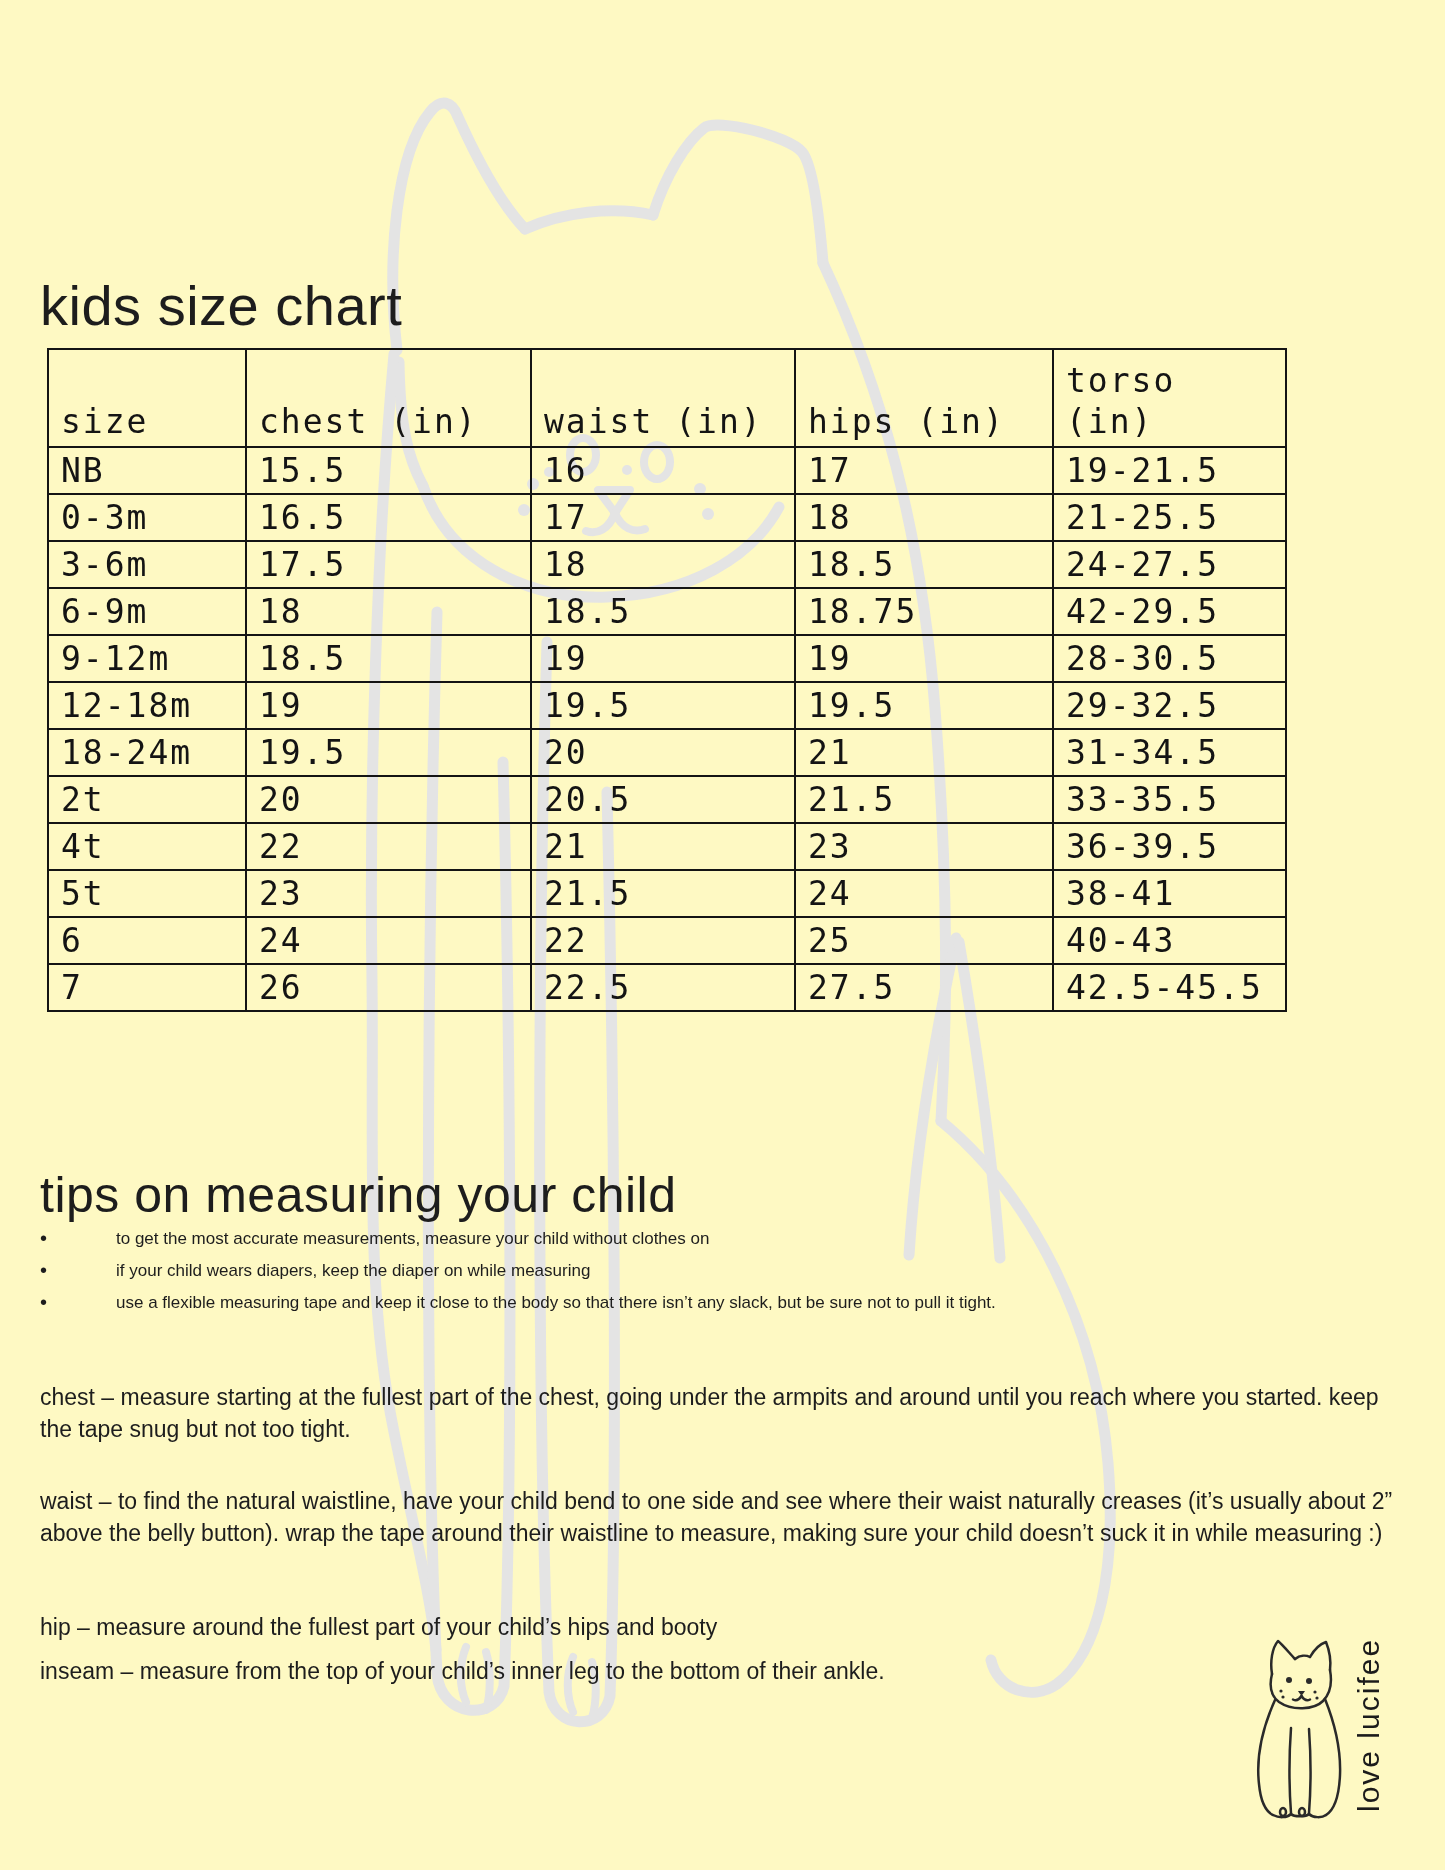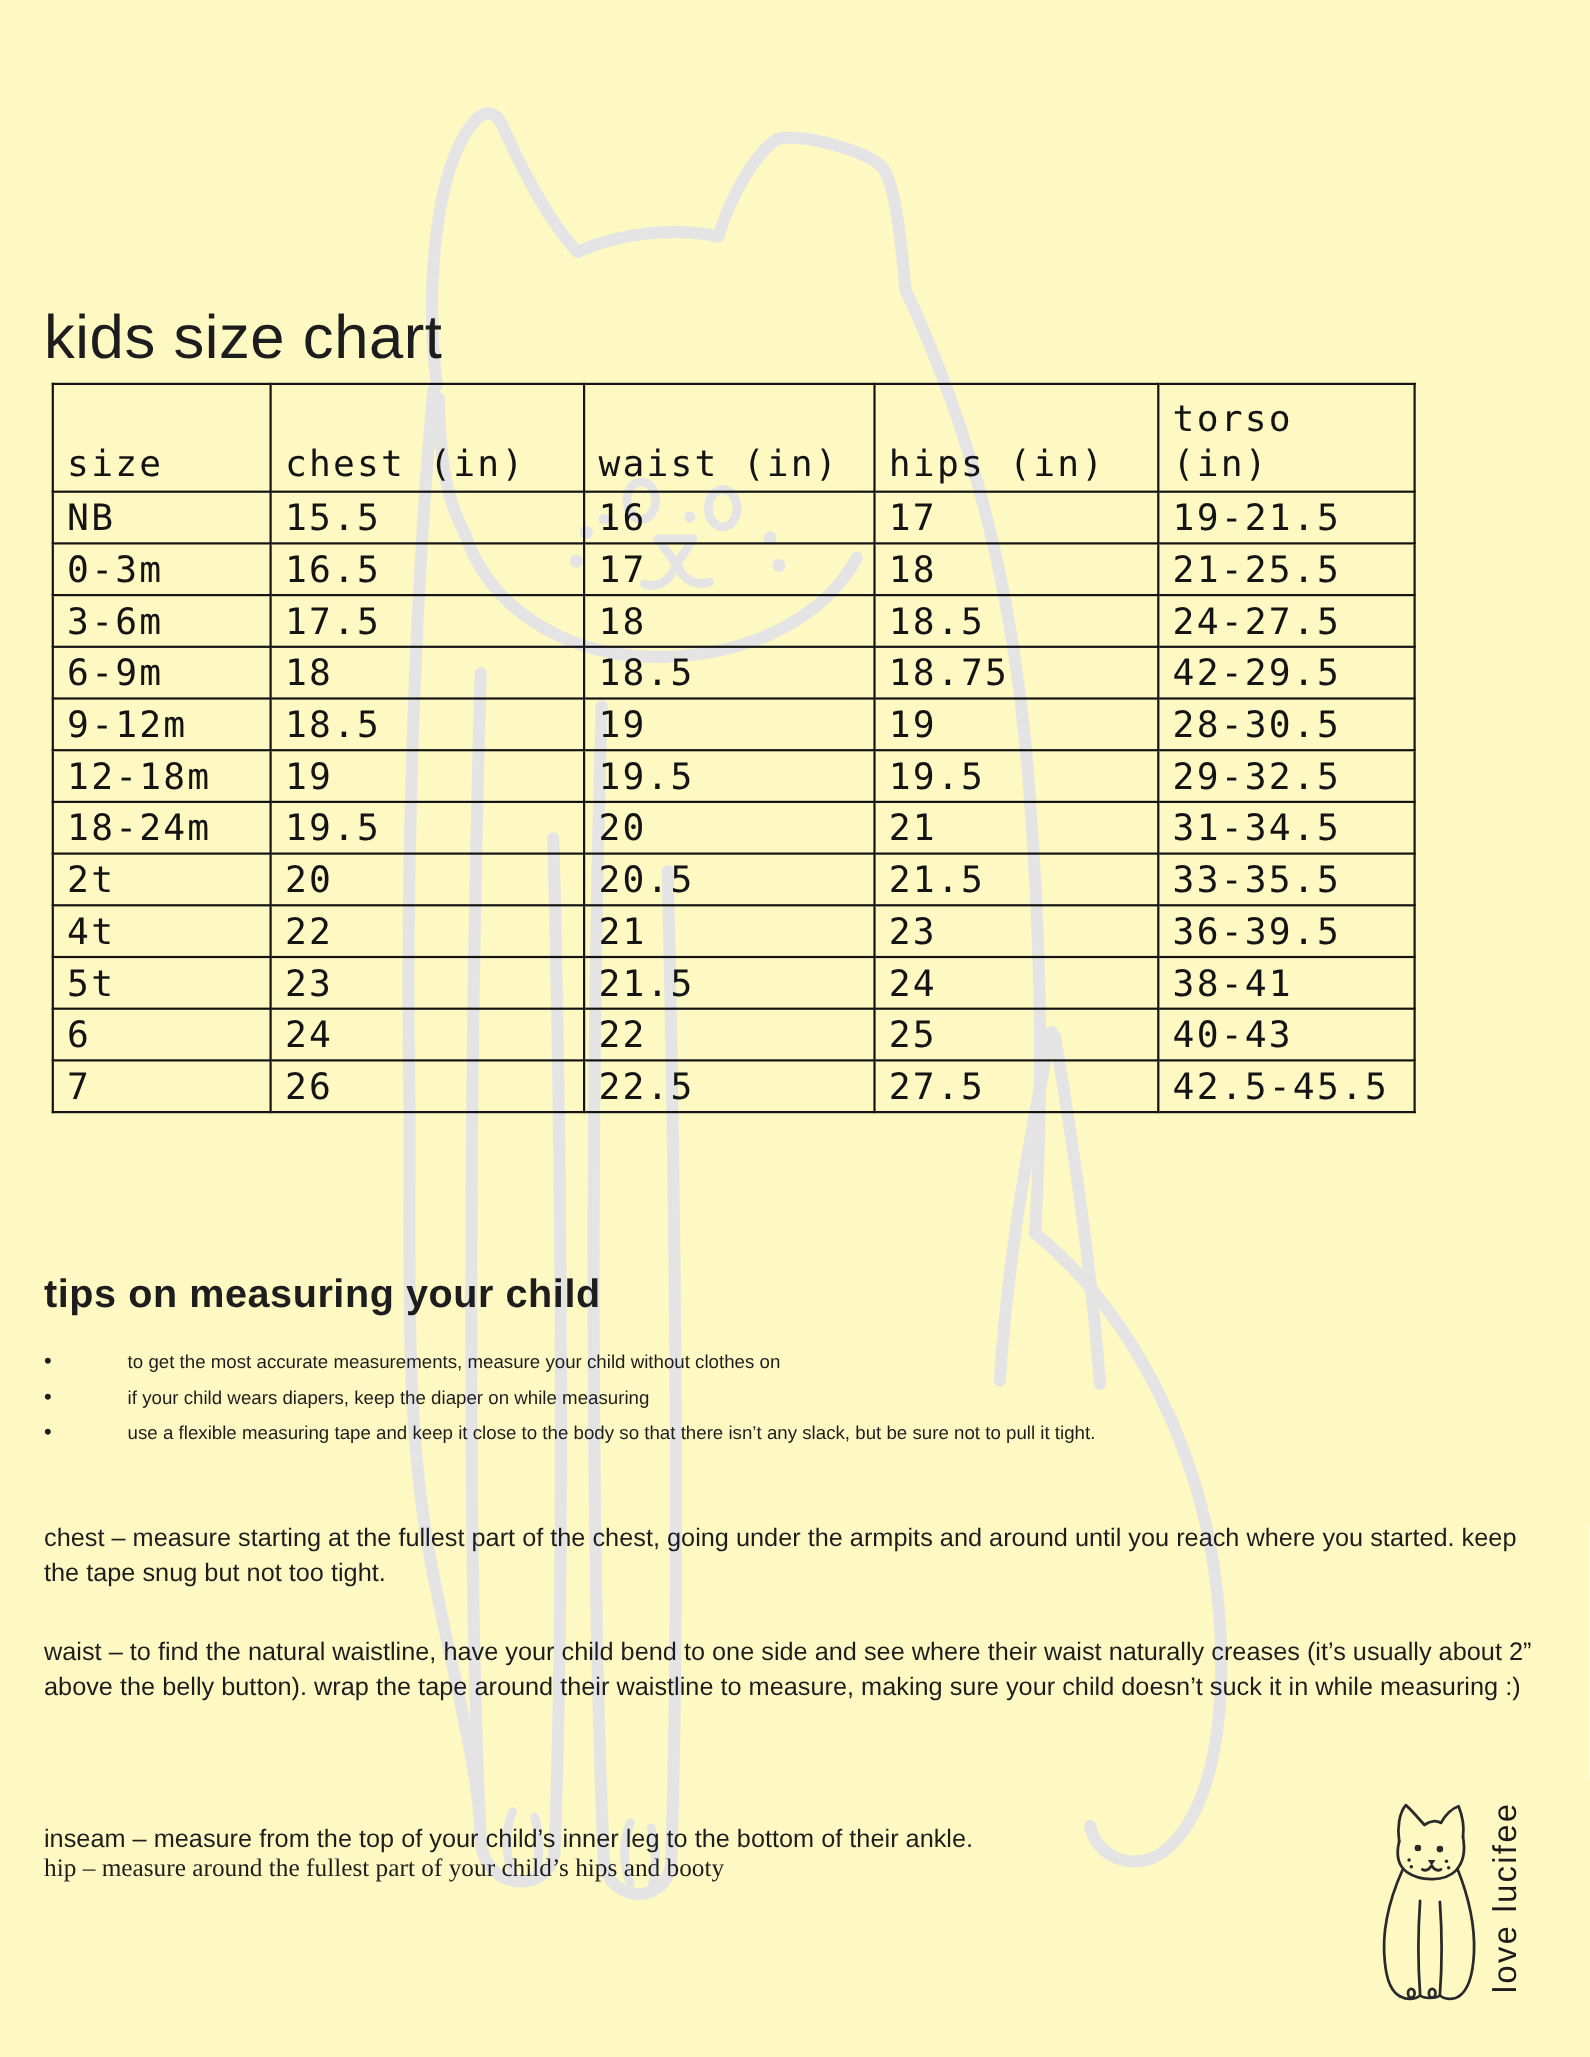--- a/index.html
+++ b/index.html
@@ -8,21 +8,21 @@
     overflow:hidden; font-family:"Liberation Sans", sans-serif; color:#1d1d1d;
   }
   .watermark { position:absolute; left:0; top:0; z-index:0; }
 
   .doc-title {
     position:absolute; left:40px; top:240px; z-index:1;
     font-size:56px; font-weight:300; line-height:1; letter-spacing:0.5px;
   }
   .section-heading {
     position:absolute; left:40px; top:1128px; z-index:1;
-    font-size:36px; font-weight:700; line-height:1; letter-spacing:0.5px;
+    font-size:50px; font-weight:400; line-height:1; letter-spacing:0.5px;
   }
 
   table.size-table {
     position:absolute; left:47px; top:348px; width:1238px; z-index:1;
     border-collapse:collapse; table-layout:fixed;
     font-family:"DejaVu Sans Mono", monospace; font-size:33px;
     letter-spacing:2px; color:#141414;
   }
   .size-table th, .size-table td {
     border:2px solid #141414; padding:0 0 0 12px; background:transparent;
@@ -38,21 +38,21 @@
   .bullet-row { display:flex; height:32px; align-items:flex-start; }
   .bullet-dot { width:76px; flex:0 0 76px; font-size:20px; line-height:28px; }
   .bullet-text { font-size:17px; font-weight:400; line-height:29px; white-space:nowrap; }
 
   .guide {
     position:absolute; left:40px; width:1372px; z-index:1;
     font-size:23px; font-weight:300; line-height:32px;
   }
   #guide-chest  { top:1358px; }
   #guide-waist  { top:1462px; }
-  #guide-hip    { top:1659px;font-family:Liberation Serif, serif; }
+  #guide-hip    { top:1588px; }
   #guide-inseam { top:1632px; }
 
   .signature-cat { position:absolute; left:1252px; top:1634px; z-index:1; }
   .signature-text {
     position:absolute; left:1352px; top:1812px; z-index:1;
     transform-origin:0 0; transform:rotate(-90deg);
     font-size:30px; font-weight:300; letter-spacing:2px; color:#1b1b1b;
     white-space:nowrap;
   }
 </style>

